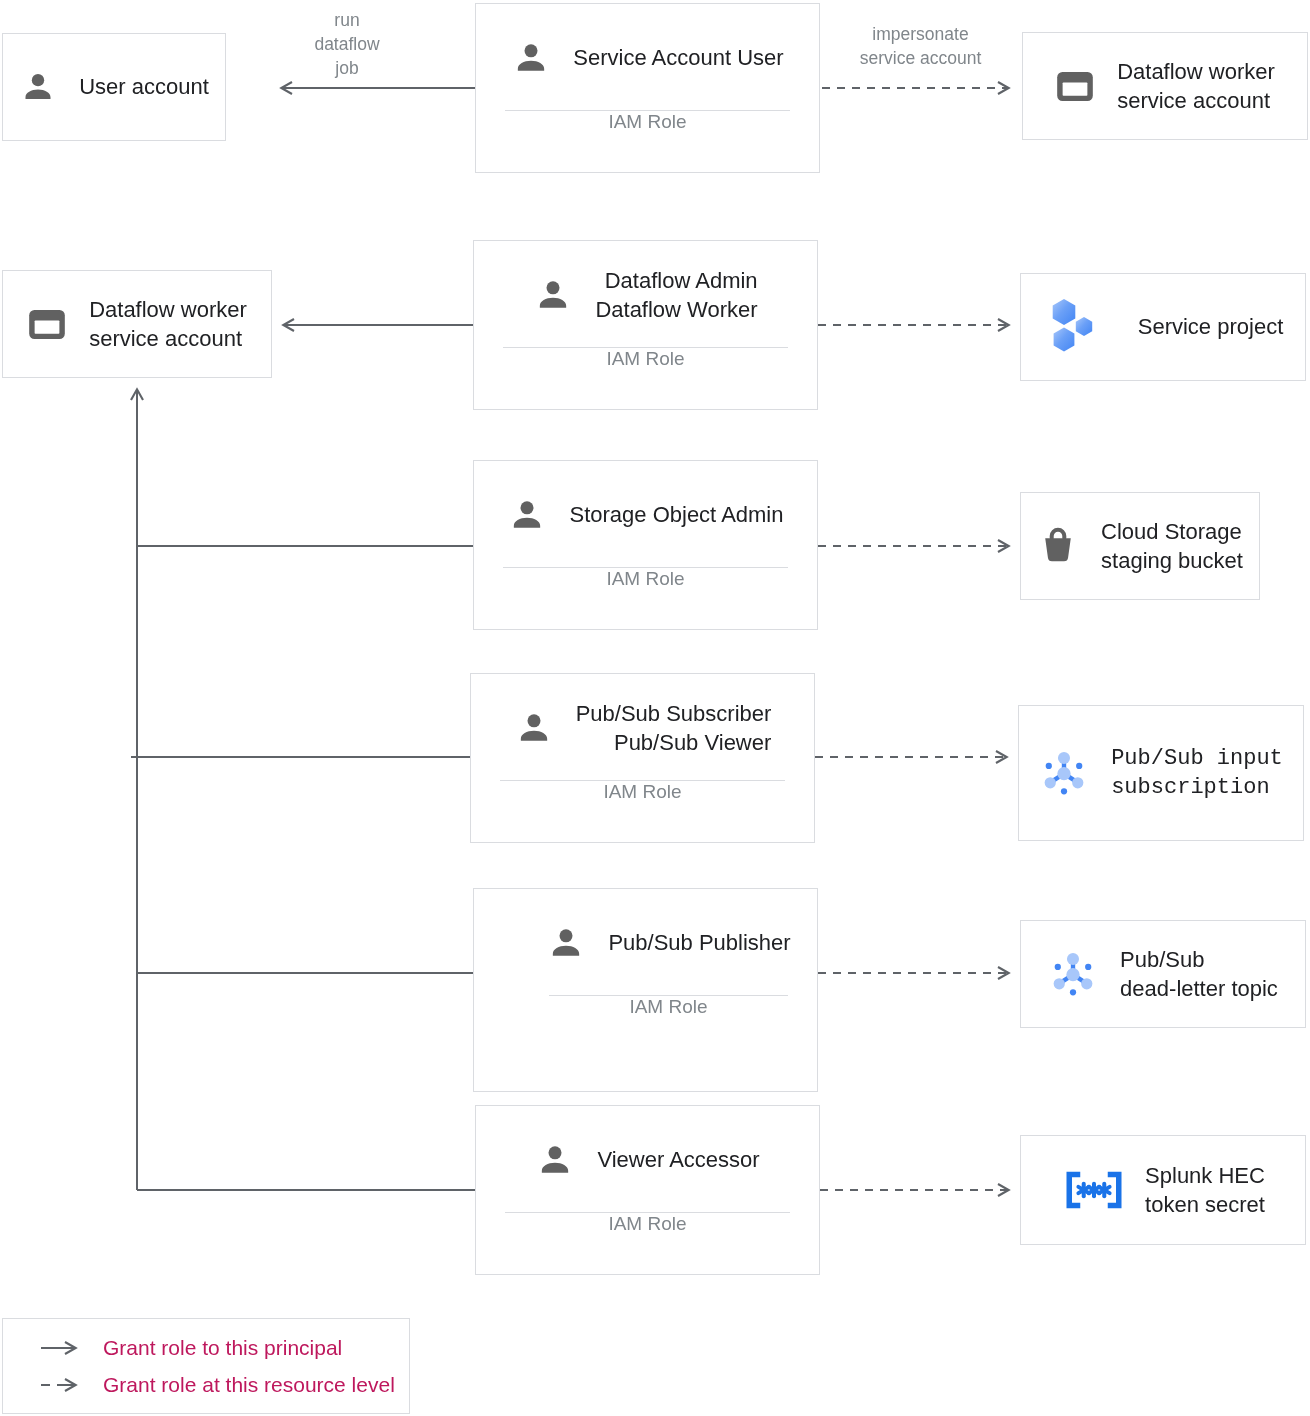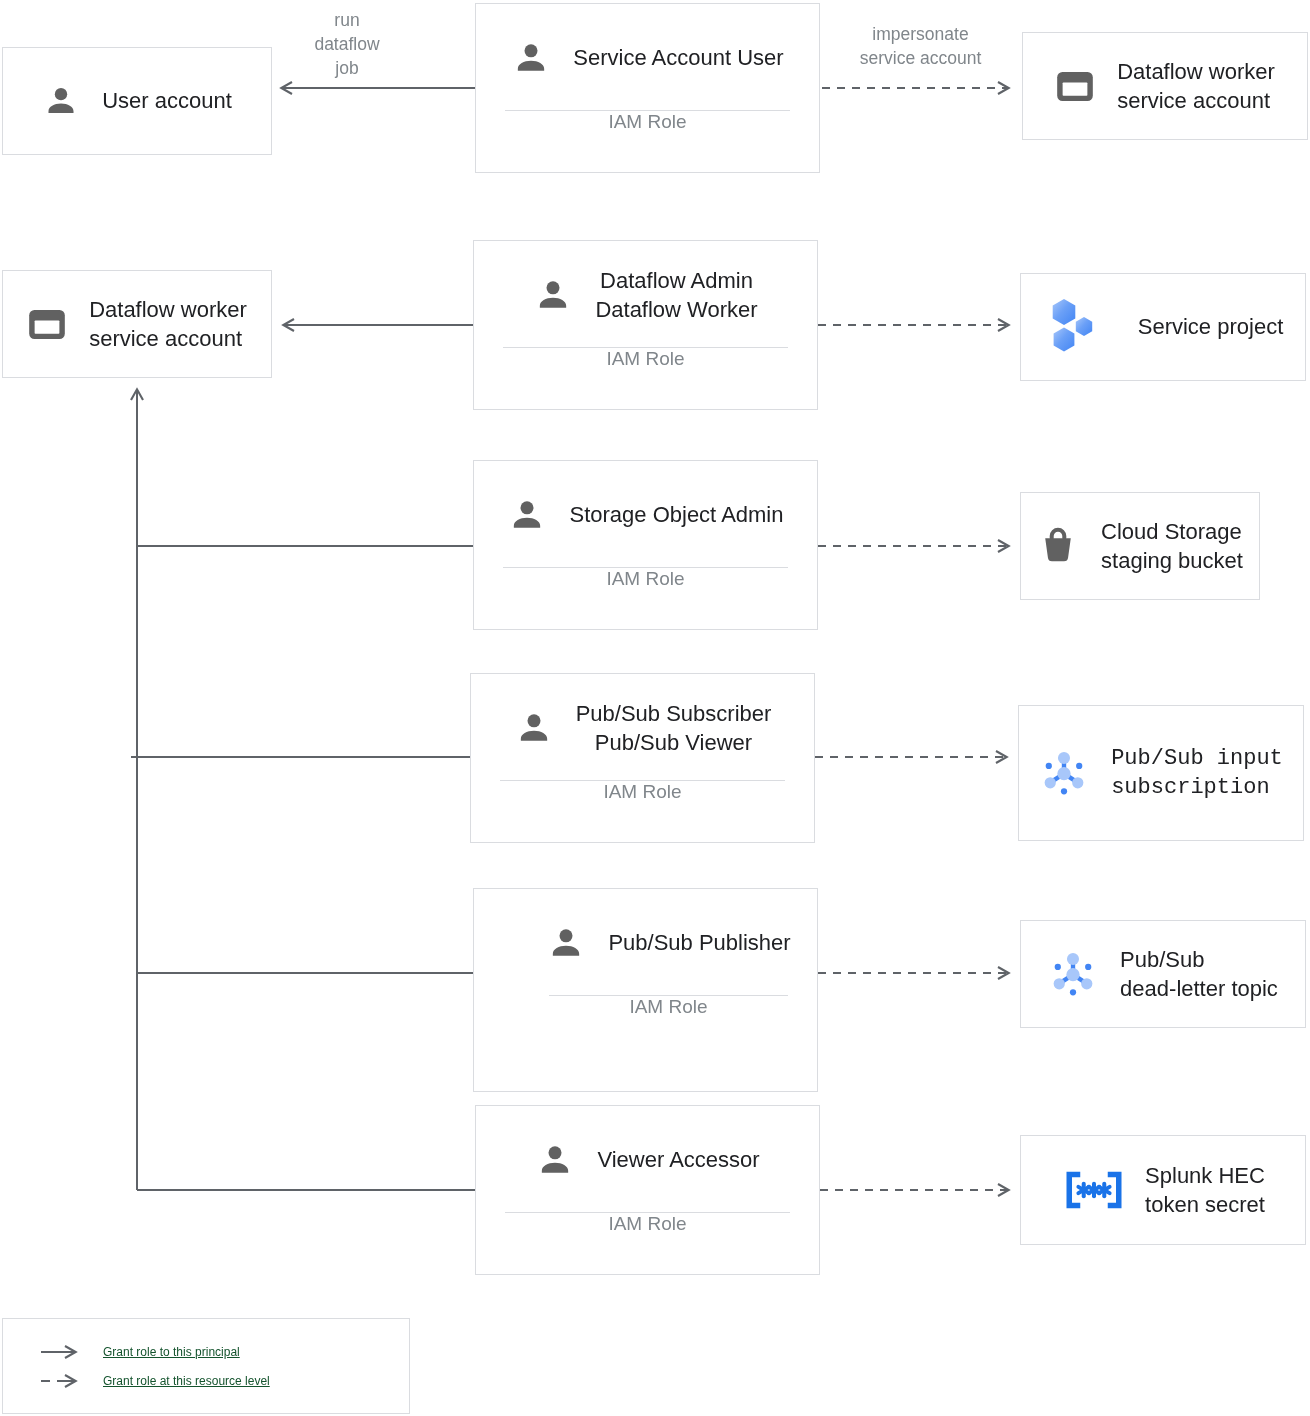--- a/index.html
+++ b/index.html
@@ -19,42 +19,42 @@
   }
   
   .role{
     display:flex;flex-direction:column;align-items:center;
   }
   .role-head{
     display:flex;align-items:center;justify-content:center;gap:22px;
     height:104px;margin-top:2px;
   }
   .role-title{
-    font-size:22px;line-height:1.33;color:#202124;white-space:pre-line;text-align:center;
+    font-size:22px;line-height:1.33;color:#202124;white-space:pre-line;text-align:right;
   }
   .role-divider{
     width:calc(100% - 58px);height:0;border-top:1px solid #dadce0;
   }
   .role-sub{
     font-size:19px;color:#80868b;
   }
   
   .edge-label{
     position:absolute;font-size:17.5px;line-height:24px;color:#80868b;
     text-align:center;white-space:pre-line;
   }
   
   .legend{
     position:absolute;left:2px;top:1318px;width:408px;height:96px;
     border:1px solid #dadce0;box-sizing:border-box;background:#fff;
     display:flex;flex-direction:column;justify-content:center;gap:13px;
     padding-left:36px;
   }
   .legend-row{display:flex;align-items:center;gap:20px;}
-  .legend-row .legend-text{font-size:12px;color:#14532d;text-decoration:underline;}
+  .legend-row .legend-text{font-size:21px;color:#be185d;}
   svg.overlay{position:absolute;left:0;top:0;pointer-events:none;}
   .icon{flex:0 0 auto;display:block;}
 </style>
 </head>
 <body>
 
 <div class="stage">
 
   <svg class="overlay" width="1310" height="1416" viewBox="0 0 1310 1416">
     <defs>
@@ -83,21 +83,21 @@
       <path d="M820 1190 L1008 1190" stroke-dasharray="8 7" marker-end="url(#chev)"></path>
     </g>
   </svg>
 
   <div class="edge-label" style="left:272px;top:8px;width:150px;">run
 dataflow
 job</div>
   <div class="edge-label" style="left:828px;top:22px;width:185px;">impersonate
 service account</div>
 
-  <div class="node resource" style="left:2px;top:47px;width:270px;height:108px;">
+  <div class="node resource" style="left:2px;top:33px;width:224px;height:108px;">
     <svg class="icon" width="38" height="38" viewBox="0 0 24 24">
       <circle cx="12" cy="7.7" r="3.9" fill="#616161"></circle>
       <path d="M12 13.6c-4.3 0-7.9 2.1-7.9 4.8v1.2h15.8v-1.2c0-2.7-3.6-4.8-7.9-4.8z" fill="#616161"></path>
     </svg>
     <div class="res-label">User account</div>
   </div>
 
   <div class="node role" style="left:475px;top:3px;width:345px;height:170px;">
     <div class="role-head">
       <svg class="icon" width="40" height="40" viewBox="0 0 24 24">

